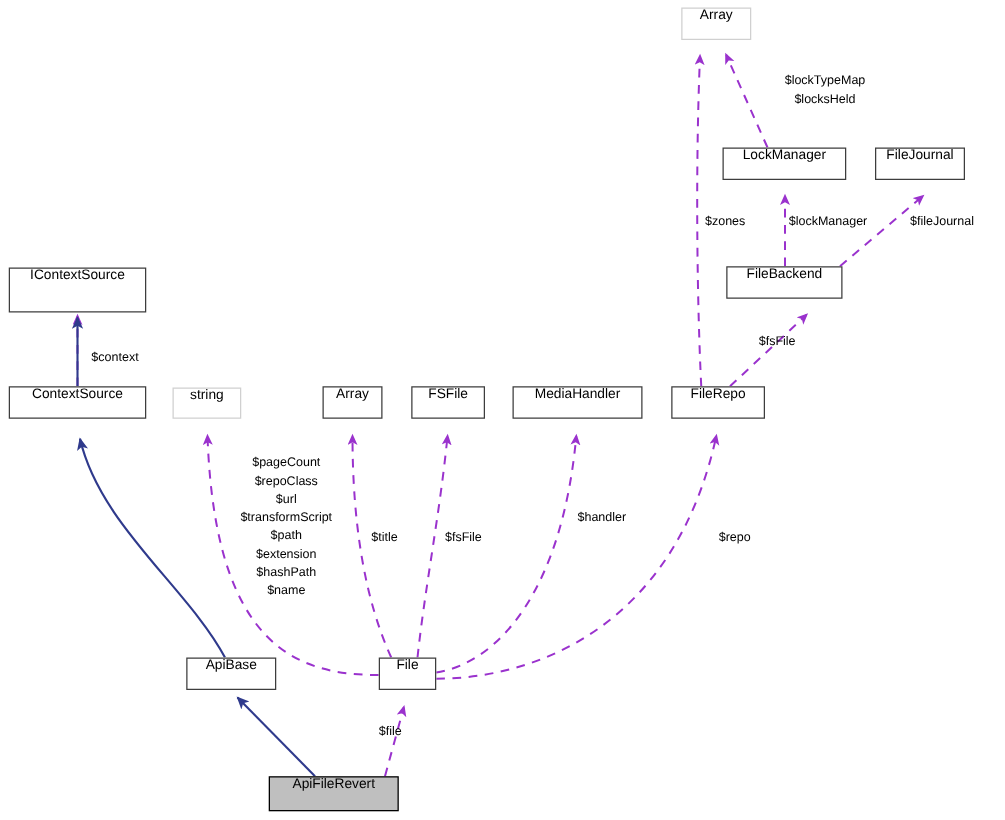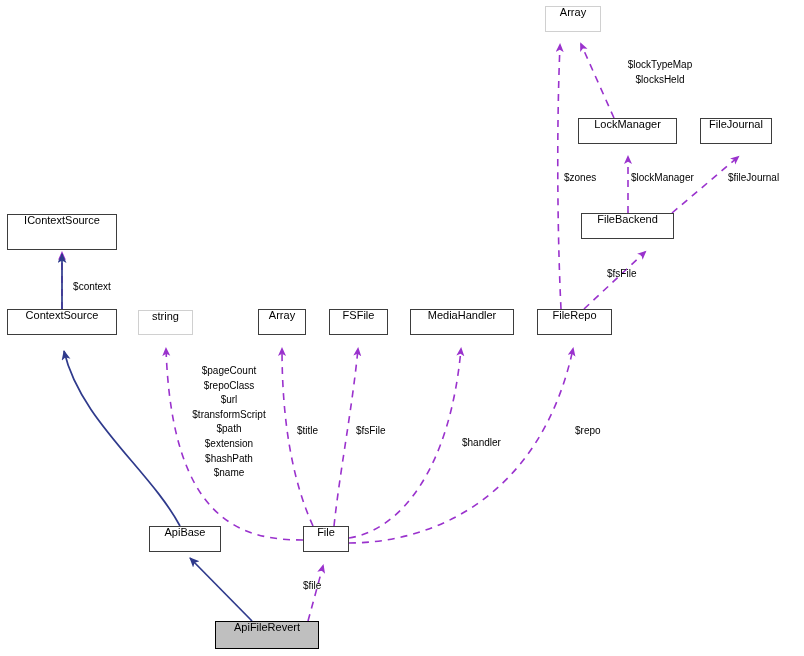--- a/index.html
+++ b/index.html
@@ -175,19 +175,19 @@
 $transformScript
 $path
 $extension
 $hashPath
 $name</div>
 
   <div class="edge-label left" style="left:297px;top:424px;width:36px;">$title</div>
 
   <div class="edge-label left" style="left:356px;top:424px;width:44px;">$fsFile</div>
 
-  <div class="edge-label left" style="left:462px;top:436px;width:58px;">$handler</div>
+  <div class="edge-label left" style="left:462px;top:408px;width:58px;">$handler</div>
 
   <div class="edge-label left" style="left:575px;top:424px;width:38px;">$repo</div>
 
   <div class="edge-label left" style="left:303px;top:579px;width:32px;">$file</div>
 
 </div>
 
 </body></html>

